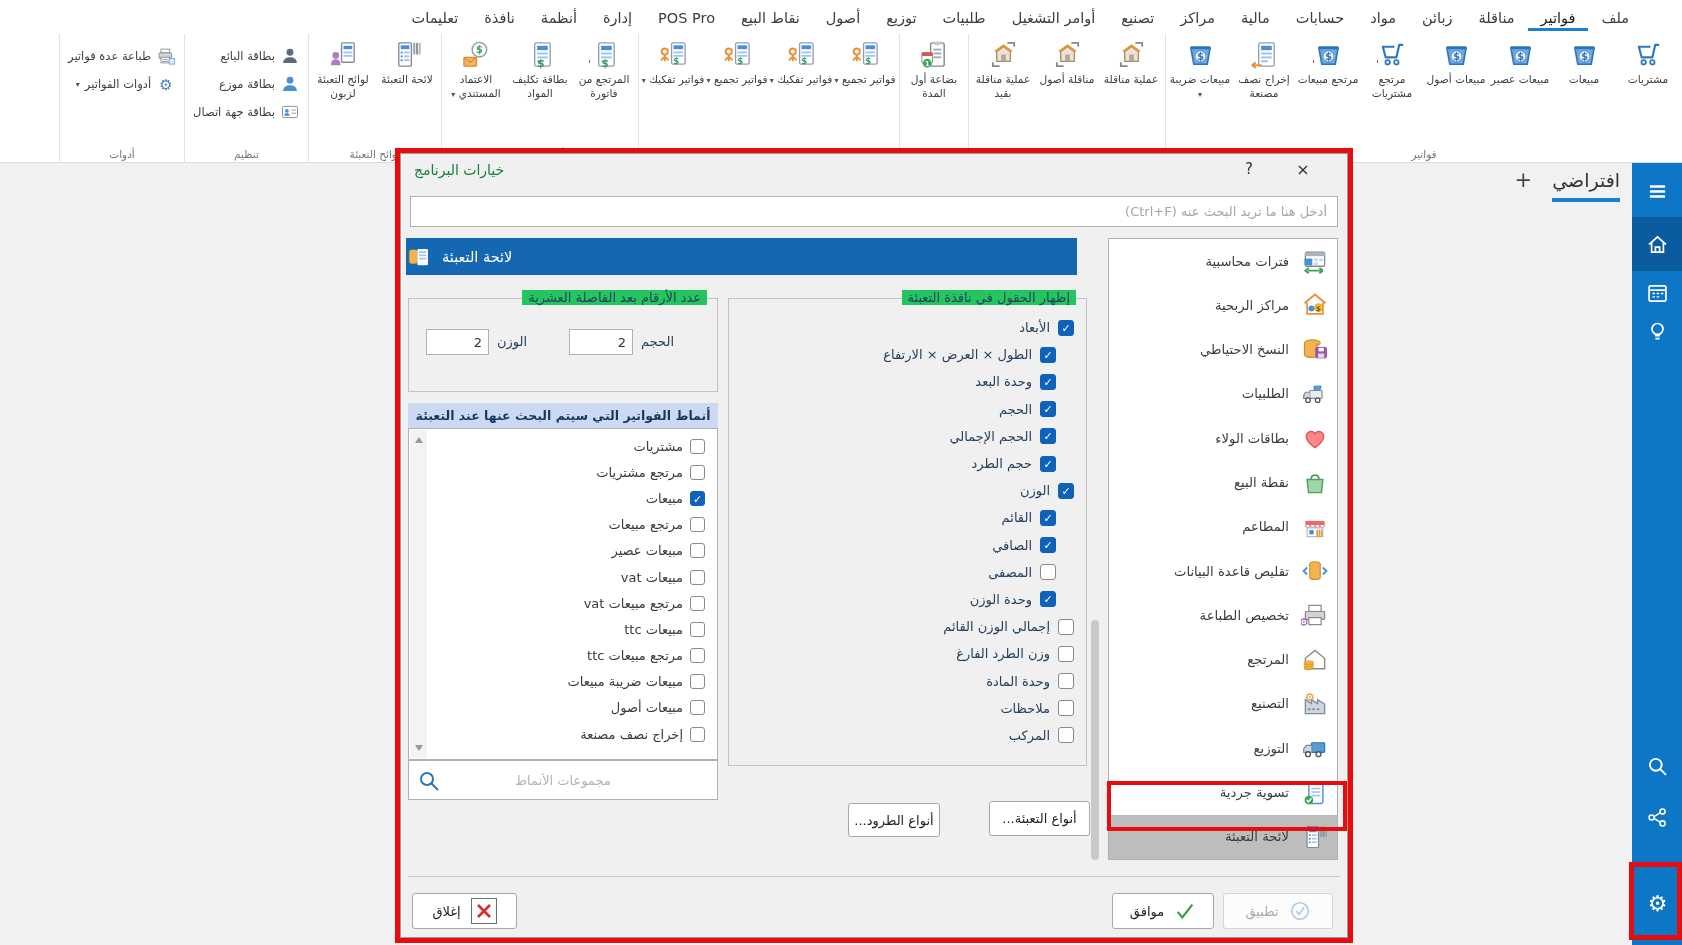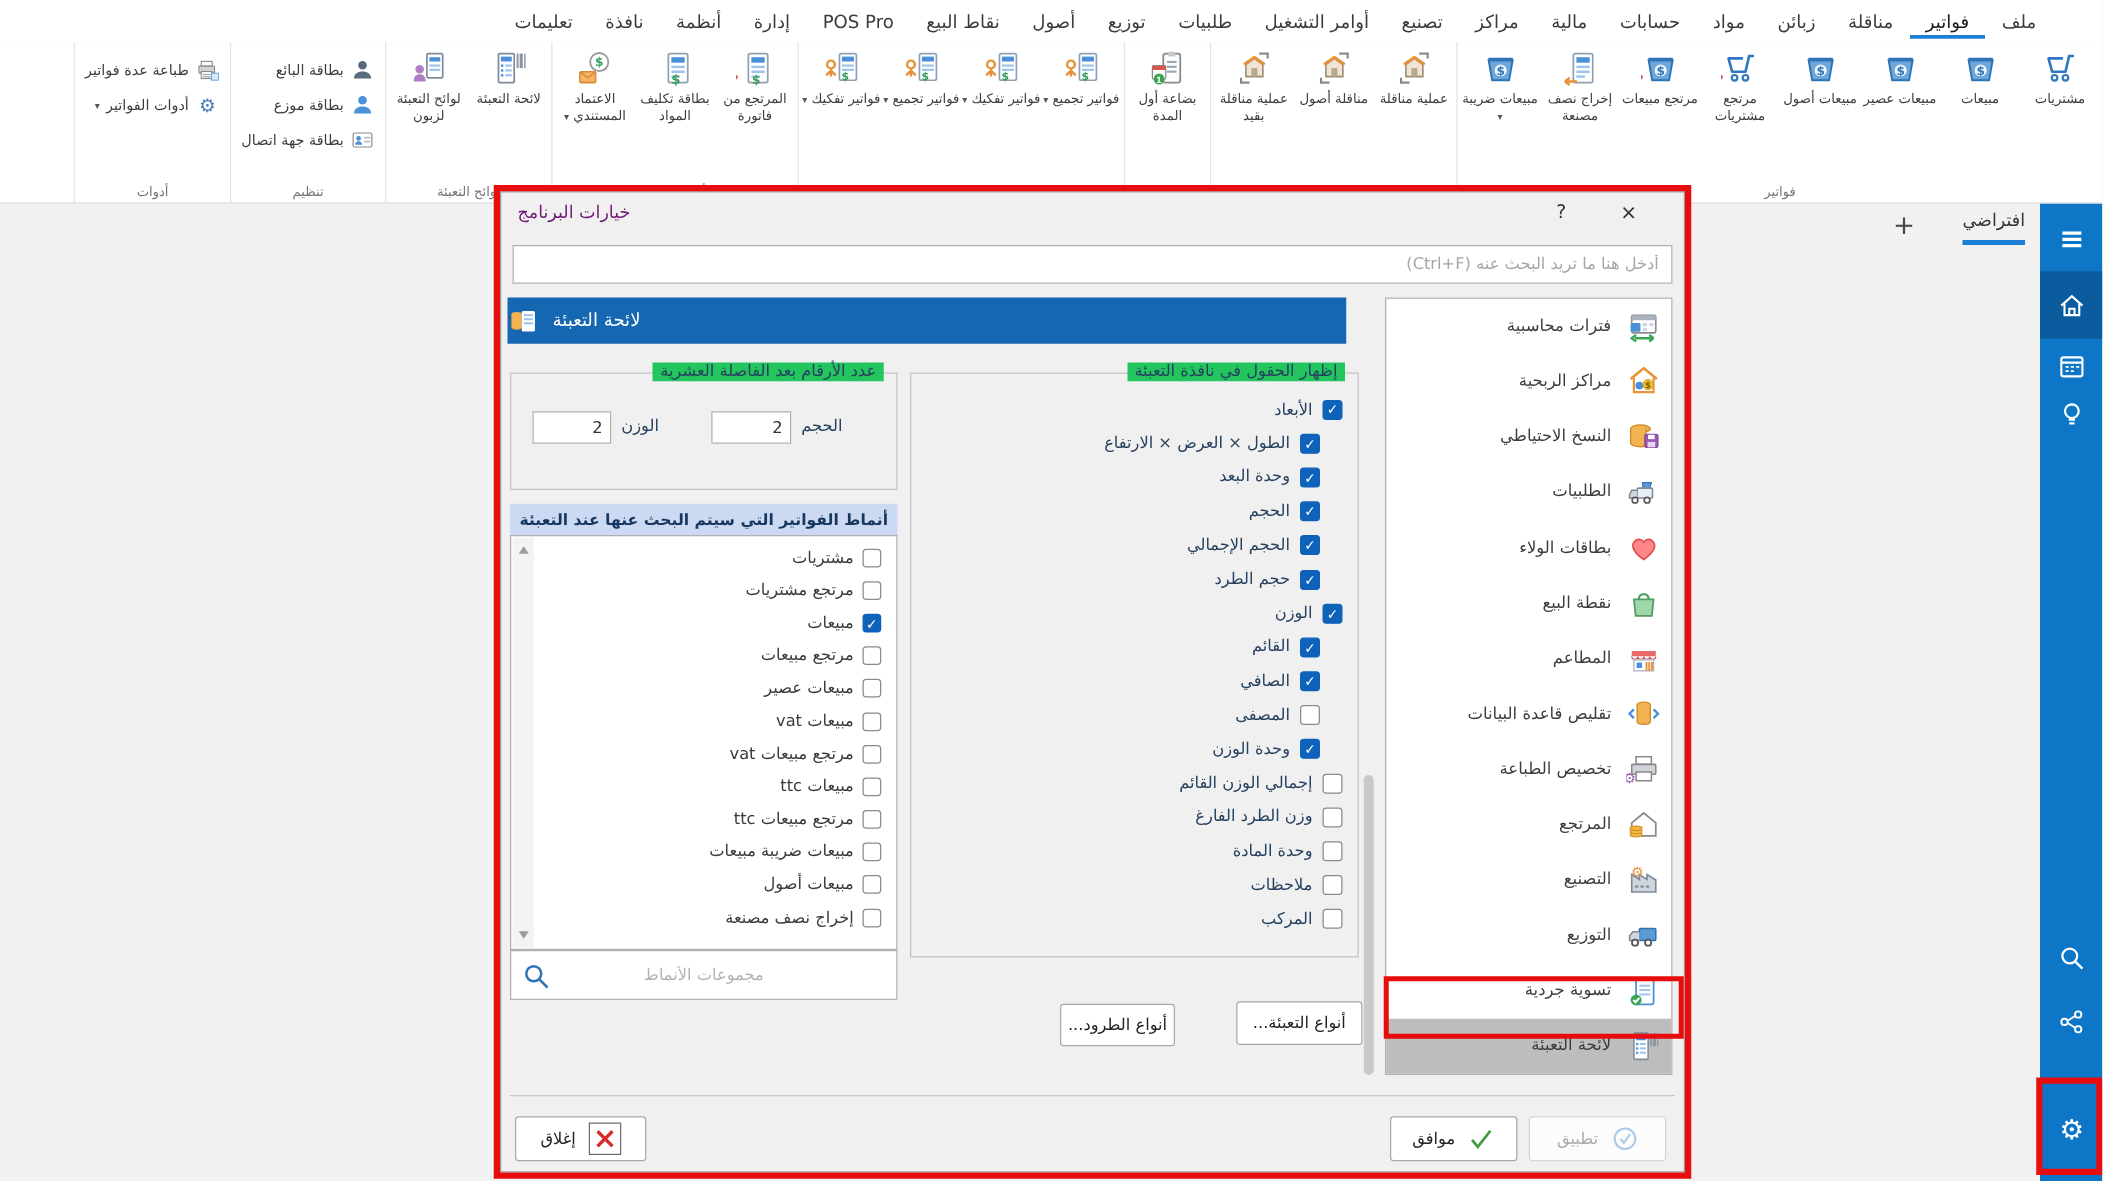--- a/index.html
+++ b/index.html
@@ -25,40 +25,40 @@
   .rrow   { display:flex; align-items:center; gap:5px; font-size:11.5px; color:#3d3d3d; white-space:nowrap; }
   .ricon-sm { width:20px; height:20px; flex:0 0 20px; }
   .glabel { position:absolute; bottom:2px; left:0; right:0; text-align:center;
             font-size:10.5px; color:#767676; }
   .launcher { position:absolute; bottom:5px; left:6px; width:8px; height:8px;
               border-left:1px solid #9a9a9a; border-bottom:1px solid #9a9a9a; }
   .arr { display:none; font-size:8px; color:#555; }
   .arr.on { display:inline; }
 
   
-  .wstab { position:absolute; top:169px; right:62px; font-size:14px; color:#333;
+  .wstab { position:absolute; top:169px; right:62px; font-size:19px; color:#333;
            padding-bottom:7px; border-bottom:4px solid #1b7fd4; z-index:1; }
   .addtab { position:absolute; top:168px; right:150px; font-size:21px; color:#444; z-index:1; }
 
   
   .rail { position:absolute; top:163px; left:1632px; width:50px; height:782px;
           background:#0e76c6; z-index:3; }
   .rail-ic { position:absolute; left:0; width:50px; height:36px; display:flex;
              align-items:center; justify-content:center; }
   .rail-ic svg { width:27px; height:27px; }
   .rail-home { position:absolute; top:54px; left:0; width:50px; height:54px; background:#0a5c9e;
                display:flex; align-items:center; justify-content:center; }
   .rail-redbox { position:absolute; top:699px; left:-3px; width:53px; height:78px;
                  border:5px solid #e80c0c; z-index:4; }
 
   
   .dialog { position:absolute; top:148px; left:395px; width:958px; height:795px;
             border:5px solid #e80c0c; background:#f0f0f0; z-index:10;
             box-shadow: inset 0 0 0 1px #9b9b9b; }
-  .dlg-title { position:absolute; top:9px; left:14px; font-size:14px; color:#701a75; direction:rtl; }
+  .dlg-title { position:absolute; top:9px; left:14px; font-size:14px; color:#15803d; direction:rtl; }
   .dlg-help  { position:absolute; top:7px; right:88px; font-size:15px; color:#333; width:22px; text-align:center; }
   .dlg-close { position:absolute; top:7px; right:34px; font-size:16px; color:#333; width:22px; text-align:center; }
   .dlg-search { position:absolute; top:43px; left:10px; width:928px; height:31px;
                 border:1px solid #b0b0b0; background:#fff; font-size:13px; color:#444;
                 padding:0 10px; direction:rtl; font-family:inherit; }
   .dlg-search::placeholder { color:#a6a6a6; }
 
   .bluebar { position:absolute; top:85px; left:6px; width:671px; height:37px; background:#1667b1;
              display:flex; align-items:center; }
   .bluebar .bb-label { margin-right:auto; padding-left:0; padding-right:14px; order:1;
@@ -797,21 +797,21 @@
           <span class="clabel">لائحة التعبئة</span>
         </div>
 
     </div>
     <div class="cats-redbox"></div>
 
     <div class="gbox gb-fields">
       <span class="legend">إظهار الحقول في نافذة التعبئة</span>
       <div class="frows">
 
-          <div class="frow" style="padding-right: 12px; font-family: Liberation Serif, serif;">
+          <div class="frow" style="padding-right: 12px;">
             <span class="cb on"></span>
             <span class="flabel">الأبعاد</span>
           </div>
 
           <div class="frow" style="padding-right: 30px;">
             <span class="cb on"></span>
             <span class="flabel">الطول × العرض × الارتفاع</span>
           </div>
 
           <div class="frow" style="padding-right: 30px;">

